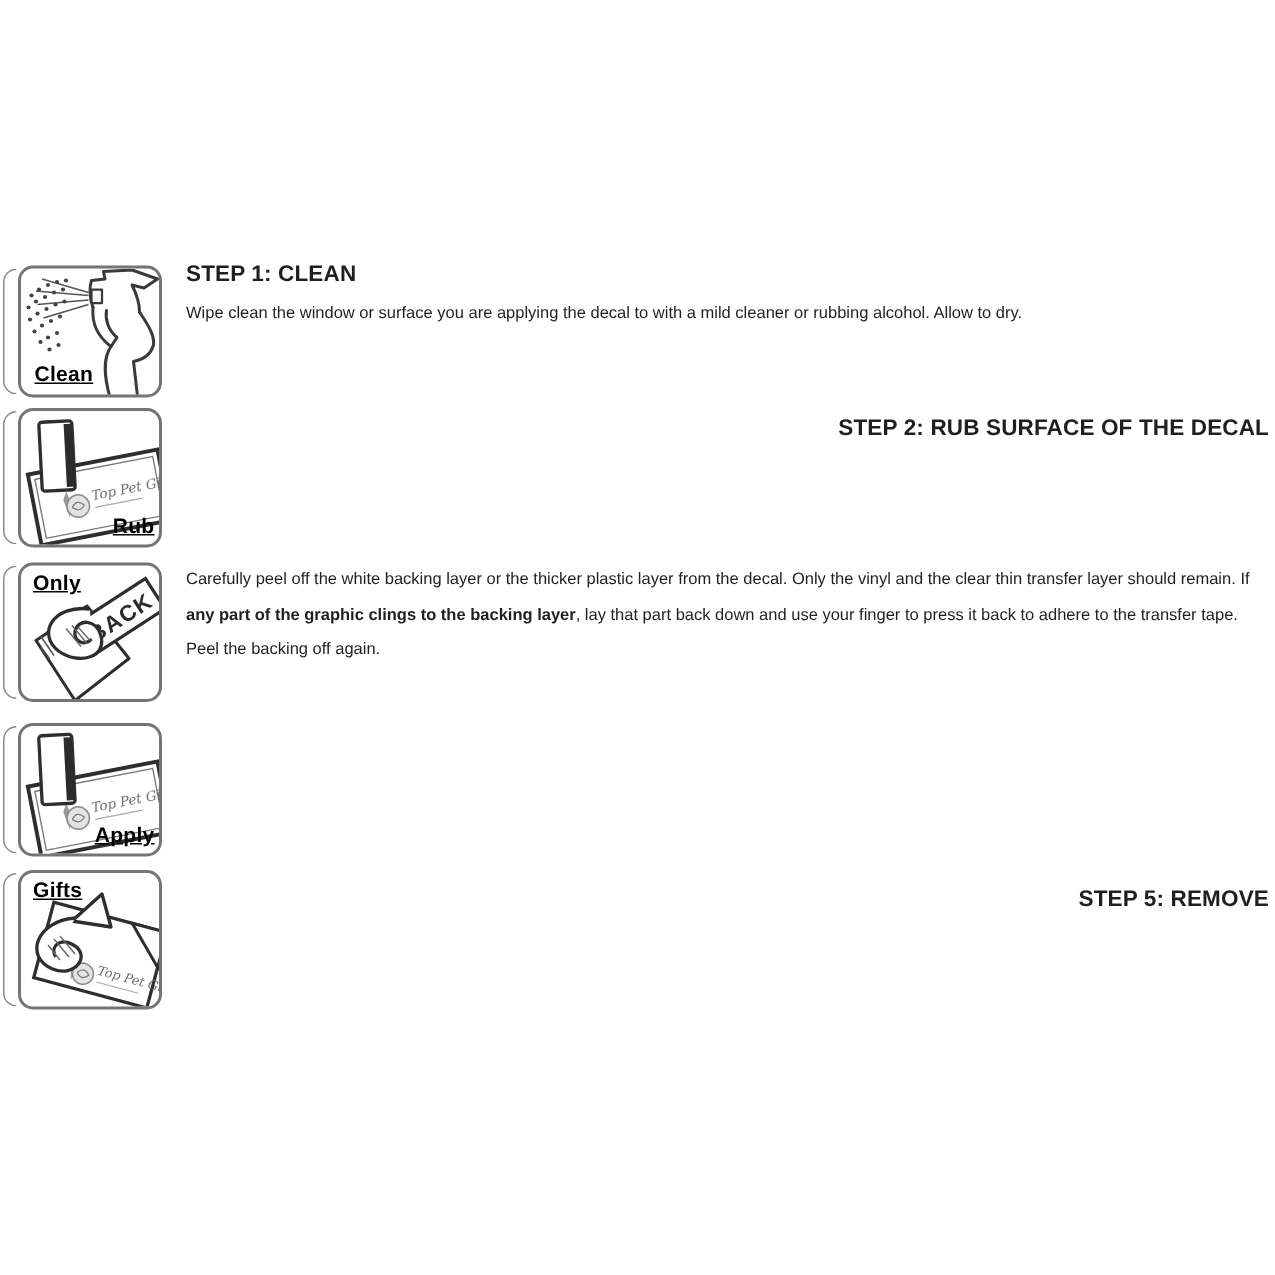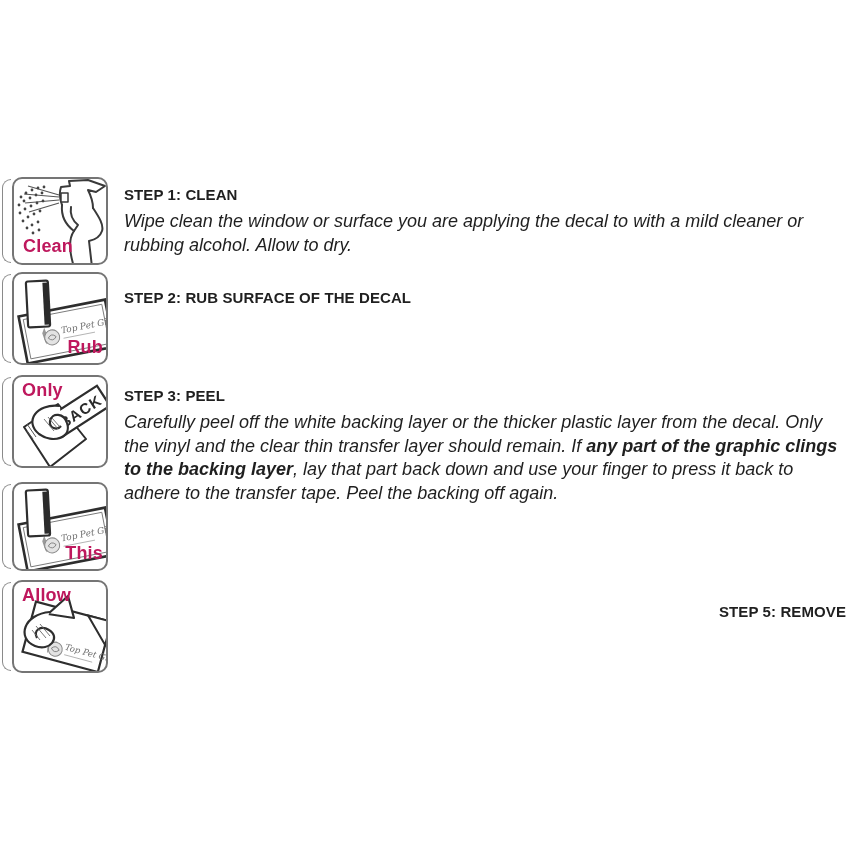--- a/index.html
+++ b/index.html
@@ -26,48 +26,48 @@
     left:2px;width:9px;
     border:1.6px solid #8a8a8a;
     border-right:none;
     border-radius:9px 0 0 9px;
     box-sizing:border-box;
     background:transparent;
   }
   .icon-label{
     position:absolute;
     font-weight:bold;
-    font-size:18px;
-    color:#be185d;
+    font-size:14px;
+    color:#000000;
     letter-spacing:0.2px;
     z-index:3;
+    text-decoration:underline;
   }
   .lbl-bl{left:9px;bottom:6px;}
   .lbl-br{right:3px;bottom:5px;}
   .lbl-tl{left:8px;top:3px;}
   .step-text{
     position:absolute;
-    left:124px;width:722px;margin-top:12px;
+    left:124px;width:722px;
   }
   .step-heading{
     font-weight:bold;
     font-size:15px;
     margin:0 0 7px 0;
     letter-spacing:0.1px;
   }
   .step-body{
-    font-size:18px;
+    font-size:11px;
     line-height:23.5px;
     margin:0;
-    font-style:italic;
   }
   .b{font-weight:bold;}
   
   #box1{top:177px;height:88px;}  #br1{top:179px;height:84px;}  #txt1{top:174px;}
-  #box2{top:272px;height:93px;}  #br2{top:274px;height:89px;}  #txt2{top:277px;}
+  #box2{top:272px;height:93px;}  #br2{top:274px;height:89px;}  #txt2{top:277px;text-align:right;}
   #box3{top:375px;height:93px;}  #br3{top:377px;height:89px;}  #txt3{top:375px;}
   #box4{top:482px;height:89px;}  #br4{top:484px;height:85px;}  #txt4{top:495px;}
   #box5{top:580px;height:93px;}  #br5{top:582px;height:89px;}  #txt5{top:591px;text-align:right;}
 </style>
 </head>
 <body>
 
 <div id="page">
 
   <div class="bracket" id="br1"></div>
@@ -164,21 +164,20 @@
       <path d="M46,29 C22,26 10,45 25,57 C39,67 58,61 53,46 C50,36 38,35 36,44 C35,51 43,54 47,49" fill="#fff" stroke="#2e2e2e" stroke-width="2.2" stroke-linejoin="round"></path>
       <g stroke="#666" stroke-width="0.9">
         <line x1="30" y1="42" x2="40" y2="54"></line>
         <line x1="34" y1="40" x2="44" y2="52"></line>
         <line x1="38" y1="41" x2="46" y2="50"></line>
       </g>
     </svg>
     <span class="icon-label lbl-tl">Only</span>
   </div>
   <div class="step-text" id="txt3">
-    <p class="step-heading">STEP 3: PEEL</p>
     <p class="step-body"><span>Carefully peel off the white backing layer or the thicker plastic layer from the decal. Only the vinyl and the clear thin transfer layer should remain.  If </span><span class="b">any part of the graphic clings to the backing layer</span><span>, lay that part back down and use your finger to press it back to adhere to the transfer tape.  Peel the backing off again.</span></p>
   </div>
 
   <div class="bracket" id="br4"></div>
   <div class="icon-box" id="box4">
     <svg width="96" height="89" viewBox="0 0 96 89">
       <g transform="rotate(-11 50 54)">
         <rect x="8" y="32" width="88" height="48" fill="#fff" stroke="#2e2e2e" stroke-width="2.6"></rect>
         <rect x="12" y="36" width="80" height="40" fill="none" stroke="#777" stroke-width="0.9"></rect>
         <g>
@@ -187,21 +186,21 @@
           <path d="M33,59 q4,-5 8,0 q-4,5 -8,0" fill="none" stroke="#777" stroke-width="0.8"></path>
           <text x="47" y="57" font-family="DejaVu Serif, serif" font-style="italic" font-size="9" fill="#6f6f6f">Top Pet Gifts</text>
           <line x1="48" y1="62" x2="80" y2="62" stroke="#a8a8a8" stroke-width="0.8"></line>
         </g>
       </g>
       <g transform="rotate(-3 24 30)">
         <rect x="13" y="6" width="22" height="46" rx="2" fill="#fff" stroke="#2e2e2e" stroke-width="2.2"></rect>
         <rect x="29.5" y="8" width="5.5" height="42" fill="#2b2b2b"></rect>
       </g>
     </svg>
-    <span class="icon-label lbl-br">This</span>
+    <span class="icon-label lbl-br">Apply</span>
   </div>
   <div class="step-text" id="txt4">
   </div>
 
   <div class="bracket" id="br5"></div>
   <div class="icon-box" id="box5">
     <svg width="96" height="93" viewBox="0 0 96 93">
       <g transform="rotate(15 50 54)">
         <rect x="14" y="28" width="78" height="52" fill="#fff" stroke="#2e2e2e" stroke-width="2.2"></rect>
         <polygon points="68,28 92,28 92,52" fill="#fff" stroke="#2e2e2e" stroke-width="2"></polygon>
@@ -214,19 +213,19 @@
         </g>
       </g>
       <polygon points="34,32 54,14 60,36" fill="#fff" stroke="#2e2e2e" stroke-width="2.2" stroke-linejoin="round"></polygon>
       <path d="M36,30 C10,32 2,56 21,64 C36,70 47,55 35,48 C27,43 19,48 23,56" fill="#fff" stroke="#2e2e2e" stroke-width="2.2" stroke-linejoin="round"></path>
       <g stroke="#666" stroke-width="0.9">
         <line x1="22" y1="44" x2="32" y2="56"></line>
         <line x1="26" y1="42" x2="36" y2="54"></line>
         <line x1="18" y1="48" x2="26" y2="58"></line>
       </g>
     </svg>
-    <span class="icon-label lbl-tl">Allow</span>
+    <span class="icon-label lbl-tl">Gifts</span>
   </div>
   <div class="step-text" id="txt5">
     <p class="step-heading">STEP 5: REMOVE</p>
   </div>
 
 </div>
 
 </body></html>

